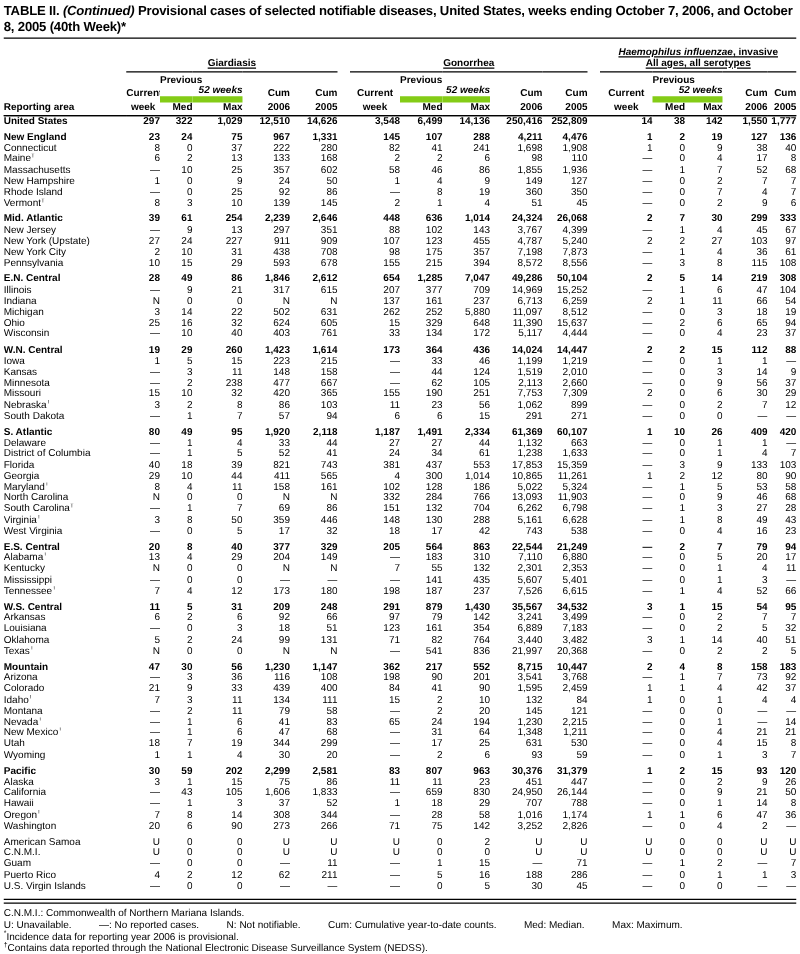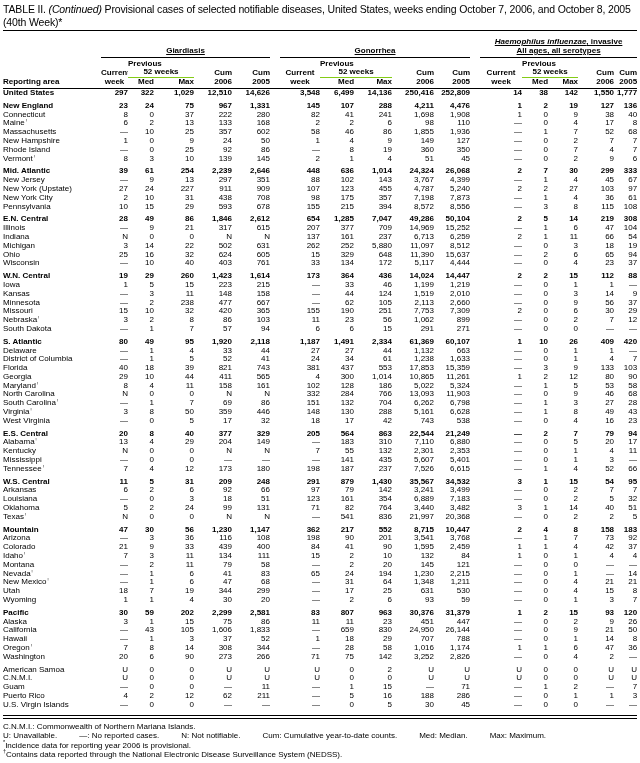--- a/index.html
+++ b/index.html
@@ -8,21 +8,21 @@
     color: #000;
     font-family: "Liberation Sans", sans-serif;
     -webkit-font-smoothing: antialiased;
   }
   .page { width: 640px; box-sizing: border-box; padding: 3px 3px 0 3px; }
 
   
   .title {
     font-size: 10.5px;
     line-height: 12.5px;
-    font-weight: normal;
+    font-weight: bold;
     letter-spacing: -0.15px;
   }
   .title .i { font-style: italic; }
   .title-rule { border-bottom: 1px solid #000; margin-top: 2px; }
 
   
   table.t {
     border-collapse: collapse;
     table-layout: fixed;
     width: 634px;
@@ -40,21 +40,21 @@
 
   tr.group-row th.gtitle {
     border-bottom: 1px solid #000;
     text-align: center;
     padding-bottom: 1px;
     text-decoration: underline;
   }
   .gtitle .i { font-style: italic; }
 
   th.prev  { text-align: left; padding-top: 2px; }
-  th.w52   { text-align: center; border-bottom: 1px solid #84cc16; }
+  th.w52   { text-align: right; border-bottom: 5px solid #84cc16; font-style: italic; }
   th.cur   { text-align: center; }
   th.cumh  { text-align: right; }
   th.medmax{ text-align: right; }
   th.area-h{ text-align: left; }
   tr.hb th { border-bottom: 1px solid #000; padding-bottom: 1px; }
 
   td.area { text-align: left; }
   td.num  { text-align: right; }
   tr.bold td { font-weight: bold; }
   tr.gap td { padding-top: 4px; }

